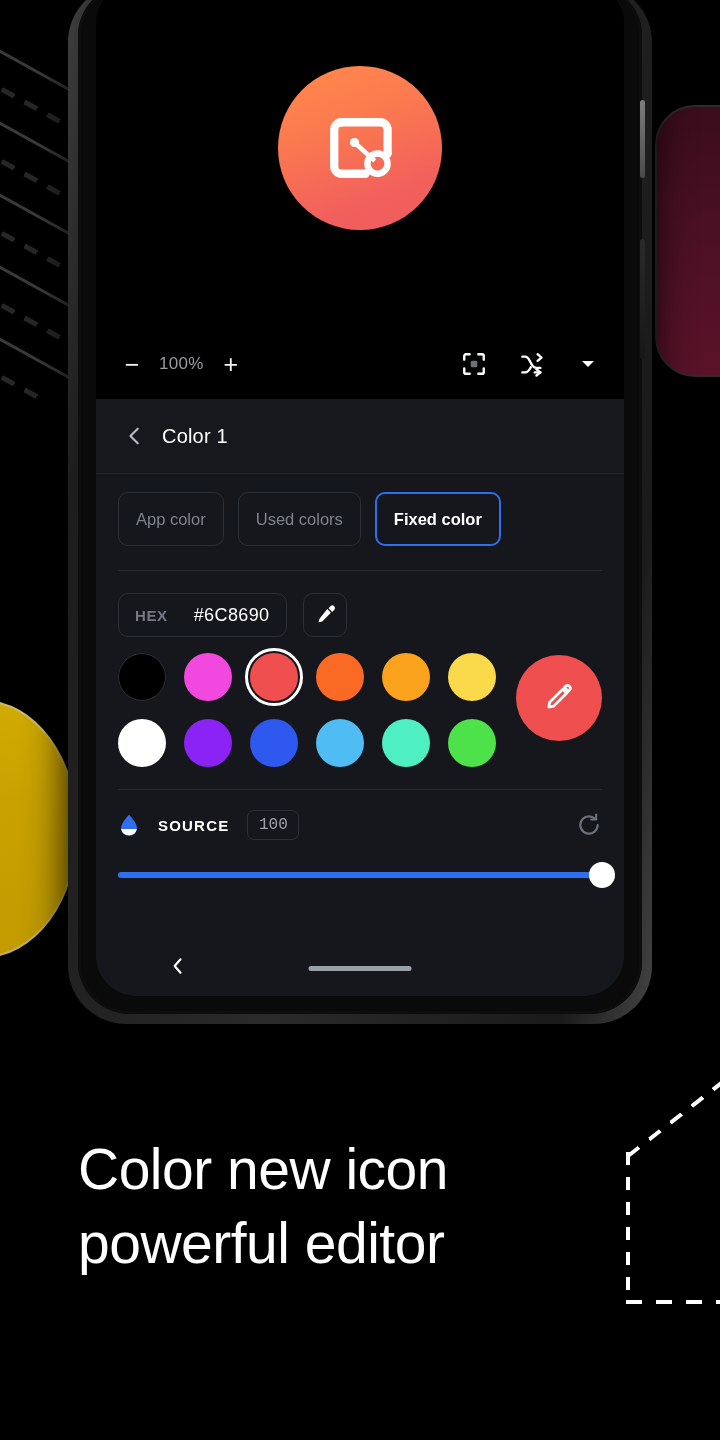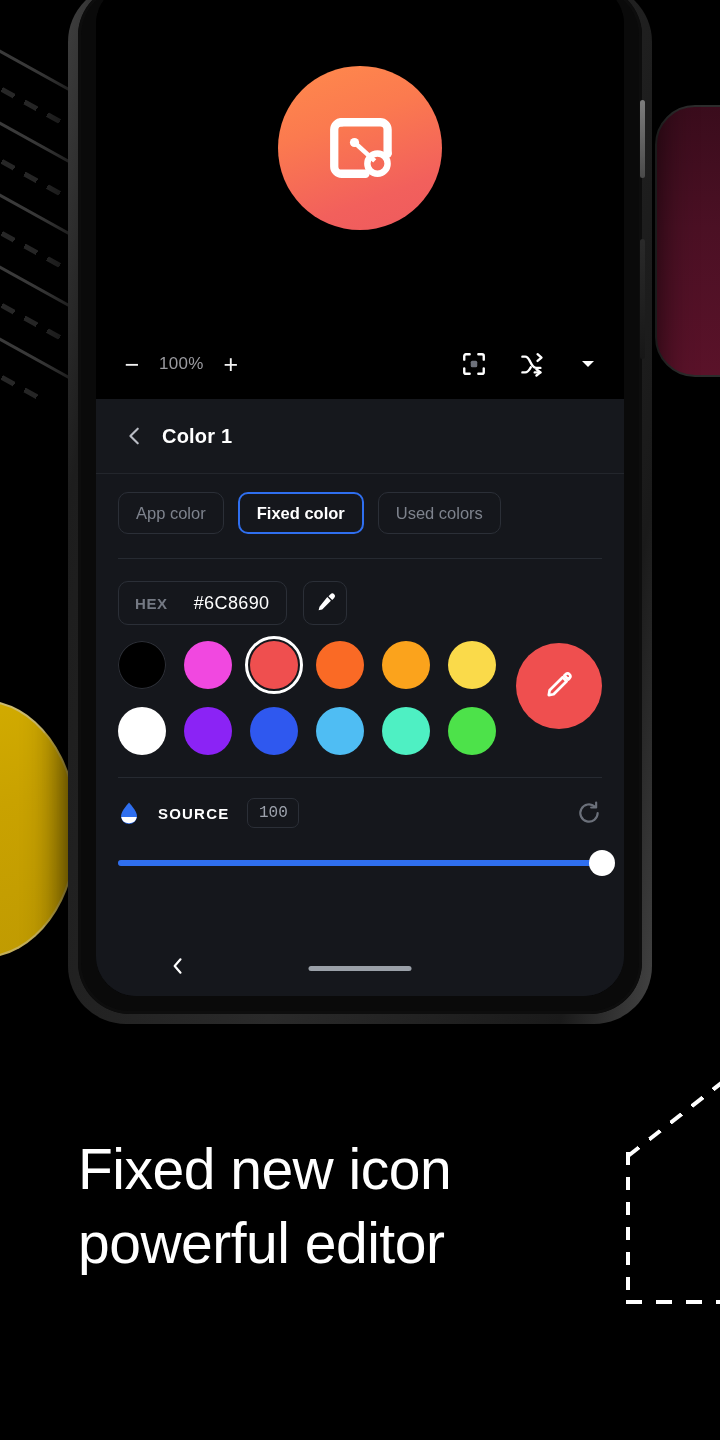--- a/index.html
+++ b/index.html
@@ -183,36 +183,36 @@
     padding: 0 22px;
     border-bottom: 1px solid #23262c;
     background: #16181d;
   }
   .back-chevron {
     width: 34px; display: flex; align-items: center; justify-content: center;
     color: #b9bcc4;
   }
   .sheet-title {
     margin-left: 10px;
-    color: #ffffff; font-size: 20px; font-weight: bold;
+    color: #ffffff; font-size: 20px; font-weight: normal;
     letter-spacing: .2px;
   }
 
   .section-label {
     color: #ffffff; font-size: 14.5px; font-weight: bold;
     letter-spacing: 1.3px;
     padding: 26px 22px 0 22px;
   }
 
   .chip-row {
     display: flex; gap: 14px;
     padding: 18px 22px 0 22px;
   }
   .chip {
-    height: 42px;
+    height: 54px;
     border-radius: 10px;
     border: 1.5px solid #2b2f37;
     display: flex; align-items: center; justify-content: center;
     padding: 0 17px;
     color: #7e838d; font-size: 16.5px;
     white-space: nowrap;
     background: #15171c;
   }
   .chip.selected {
     border-color: #2f6fef;
@@ -431,22 +431,22 @@
               <svg width="22" height="22" viewBox="0 0 24 24" fill="none">
                 <path d="M15 4 L7 12 L15 20" stroke="#b9bcc4" stroke-width="2.3" stroke-linecap="round" stroke-linejoin="round"></path>
               </svg>
             </div>
             <div class="sheet-title">Color 1</div>
           </div>
 
 
           <div class="chip-row">
             <div class="chip">App color</div>
+            <div class="chip">Used colors</div>
             <div class="chip selected">Fixed color</div>
-            <div class="chip">Used colors</div>
           </div>
 
           <div class="divider"></div>
 
           <div class="hex-row">
             <div class="hex-field">
               <span class="hex-label">HEX</span>
               <span class="hex-value">#6C8690</span>
             </div>
             <div class="dropper-btn">
@@ -514,17 +514,17 @@
             </div>
             <div class="home-pill"></div>
           </div>
 
         </div>
       </div>
     </div>
   </div>
 
   <div class="caption">
-    <div>Fixed new icon</div>
+    <div>Color new icon</div>
     <div>powerful editor</div>
   </div>
 
 </div>
 
 </body></html>

